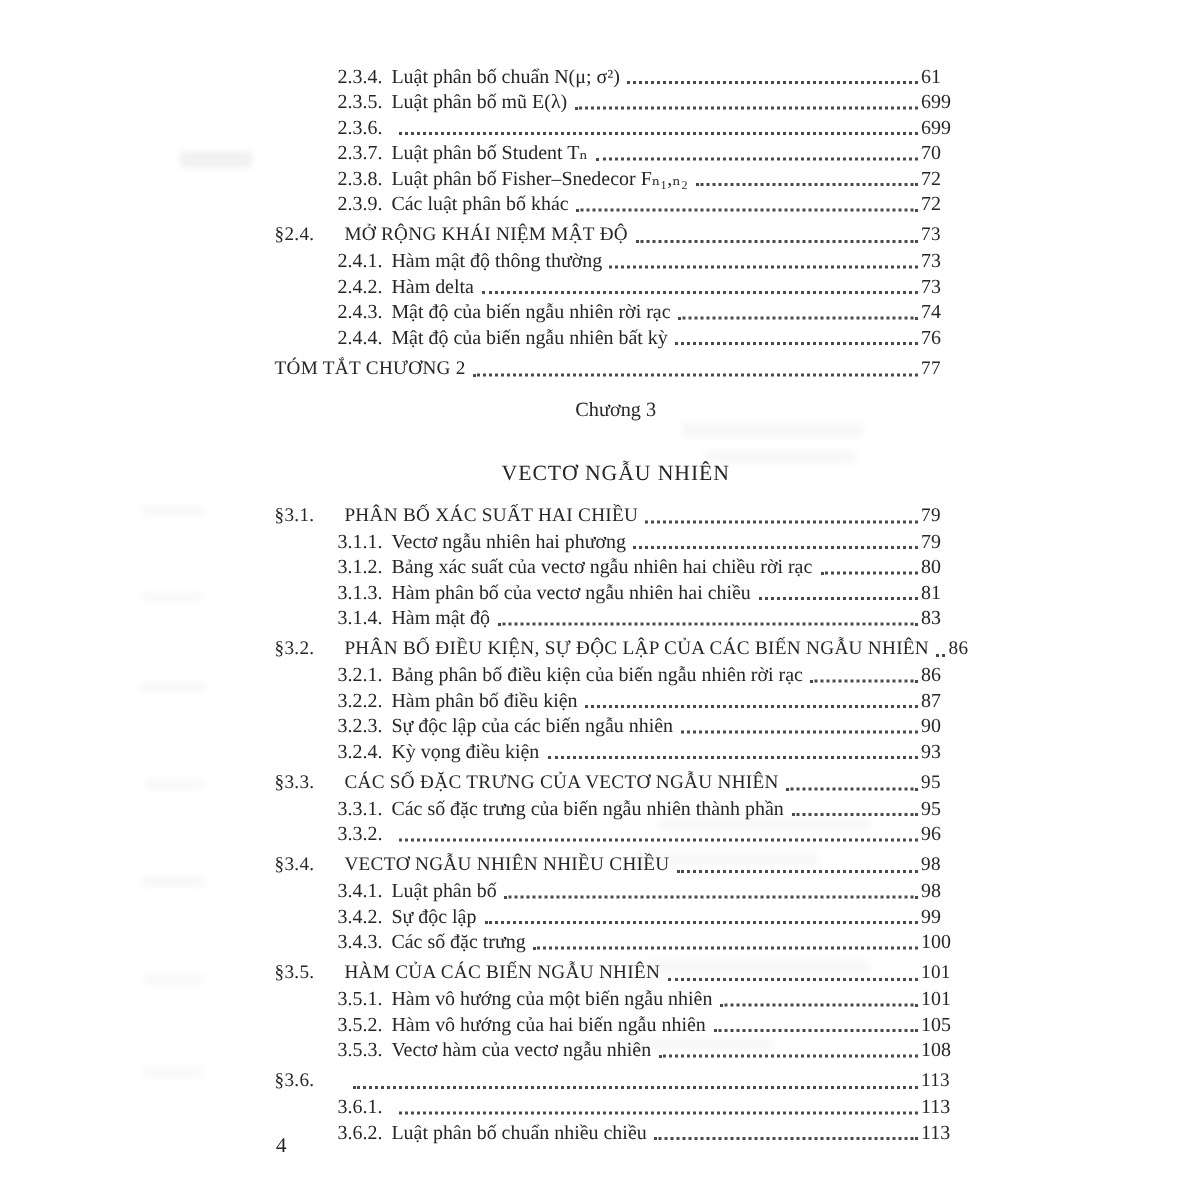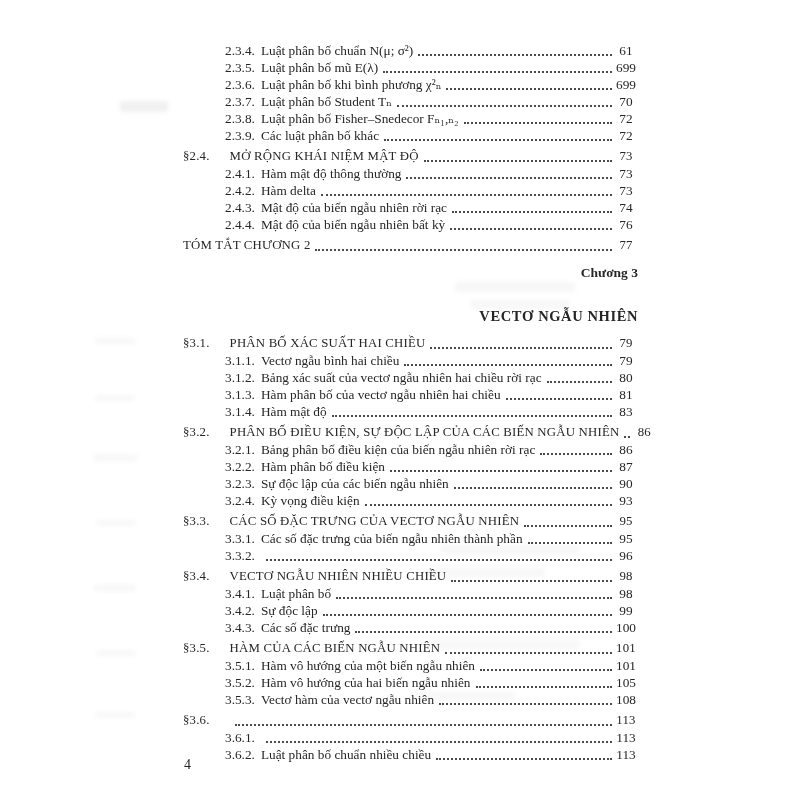--- a/index.html
+++ b/index.html
@@ -21,22 +21,22 @@
   .sub{padding-left:42px;}
   .sub .num{margin-right:6px;}
   .section,.summary{margin-top:4px;font-size:12.8px;letter-spacing:.2px;}
   .section .num{margin-right:20px;}
   .label{flex:none;}
   .leader{
     flex:1 1 6px;min-width:6px;
     border-bottom:2px dotted #4a4a4a;
     align-self:flex-end;margin:0 2px 3px 5px;
   }
-  .pg{flex:none;min-width:24px;text-align:center;}
-  .chapter{margin:10px 0 9px;text-align:right;font-weight:bold;}
+  .pg{flex:none;min-width:24px;text-align:left;}
+  .chapter{margin:10px 0 9px;text-align:center;font-weight:normal;}
   .chapter .kicker{font-size:13.5px;line-height:18px;}
   .chapter .title{font-size:14.5px;line-height:19px;letter-spacing:.6px;margin-top:25px;}
   .footer{
     position:absolute;left:184px;top:756px;
     font-size:14px;line-height:18px;color:#262626;
   }
   
   .ghost{position:absolute;background:#777;filter:blur(2px);border-radius:2px;}
 </style>
 </head>
@@ -68,21 +68,20 @@
           <span class="pg">61</span>
         </div>
         <div class="row sub">
           <span class="num">2.3.5.</span>
           <span class="label">Luật phân bố mũ E(λ)</span>
           <span class="leader"></span>
           <span class="pg">699</span>
         </div>
         <div class="row sub">
           <span class="num">2.3.6.</span>
-          <span class="label">Luật phân bố khi bình phương χ²ₙ</span>
           <span class="leader"></span>
           <span class="pg">699</span>
         </div>
         <div class="row sub">
           <span class="num">2.3.7.</span>
           <span class="label">Luật phân bố Student Tₙ</span>
           <span class="leader"></span>
           <span class="pg">70</span>
         </div>
         <div class="row sub">
@@ -137,21 +136,21 @@
           <div class="title">VECTƠ NGẪU NHIÊN</div>
         </div>
         <div class="row section">
           <span class="num">§3.1.</span>
           <span class="label">PHÂN BỐ XÁC SUẤT HAI CHIỀU</span>
           <span class="leader"></span>
           <span class="pg">79</span>
         </div>
         <div class="row sub">
           <span class="num">3.1.1.</span>
-          <span class="label">Vectơ ngẫu bình hai chiều</span>
+          <span class="label">Vectơ ngẫu nhiên hai phương</span>
           <span class="leader"></span>
           <span class="pg">79</span>
         </div>
         <div class="row sub">
           <span class="num">3.1.2.</span>
           <span class="label">Bảng xác suất của vectơ ngẫu nhiên hai chiều rời rạc</span>
           <span class="leader"></span>
           <span class="pg">80</span>
         </div>
         <div class="row sub">

